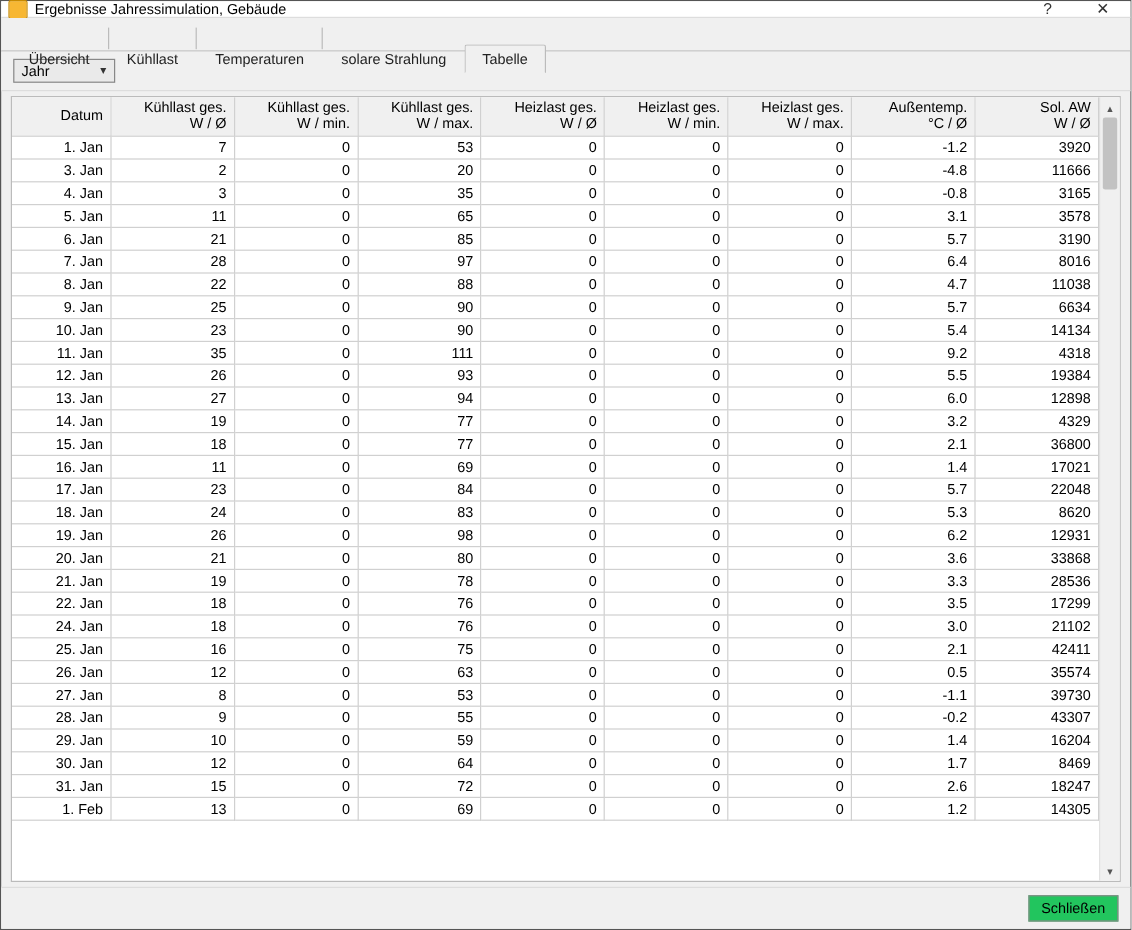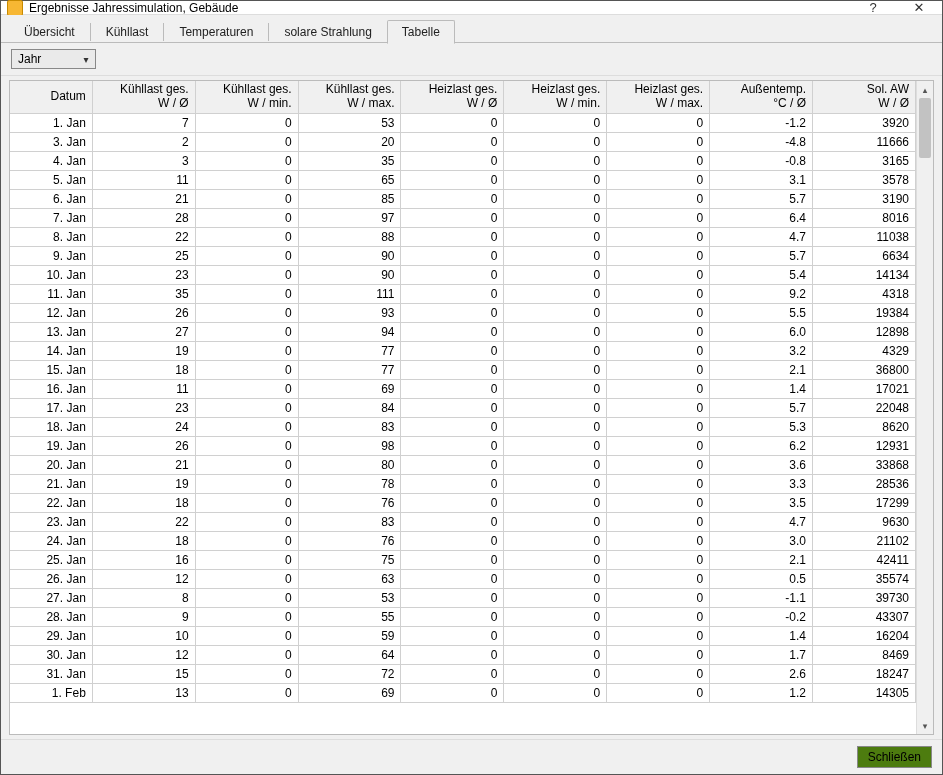--- a/index.html
+++ b/index.html
@@ -46,21 +46,21 @@
     background: #f0f0f0;
     gap: 0;
   }
   .tab {
     padding: 4px 14px;
     font-size: 12px;
     border: 1px solid transparent;
     border-bottom: none;
     color: #222;
     position: relative;
-    top: 1px;
+    top: 18px;
   }
   .tab-sep {
     width:1px;
     background:#bbb;
     margin-top:4px;
     margin-bottom:2px;
   }
   .tab.active {
     background: #f0f0f0;
     border-color: #bbb;
@@ -162,21 +162,21 @@
   .footer {
     padding: 6px 10px;
     display:flex; justify-content:flex-end;
     border-top:1px solid #ddd;
     background:#f0f0f0;
   }
   .btn-std {
     min-width:72px;
     padding:3px 10px;
     border:1px solid #888;
-    background:#4d7c0f;
+    background:#22c55e;
     font-size:12px;
     text-align:center;
   }
 </style>
 </head>
 <body>
 
 <div class="window">
 
   <div class="titlebar">
@@ -487,31 +487,20 @@
               <td>18</td>
               <td>0</td>
               <td>76</td>
               <td>0</td>
               <td>0</td>
               <td>0</td>
               <td>3.5</td>
               <td>17299</td>
             </tr>
             <tr>
-              <td class="date">23. Jan</td>
-              <td>22</td>
-              <td>0</td>
-              <td>83</td>
-              <td>0</td>
-              <td>0</td>
-              <td>0</td>
-              <td>4.7</td>
-              <td>9630</td>
-            </tr>
-            <tr>
               <td class="date">24. Jan</td>
               <td>18</td>
               <td>0</td>
               <td>76</td>
               <td>0</td>
               <td>0</td>
               <td>0</td>
               <td>3.0</td>
               <td>21102</td>
             </tr>

